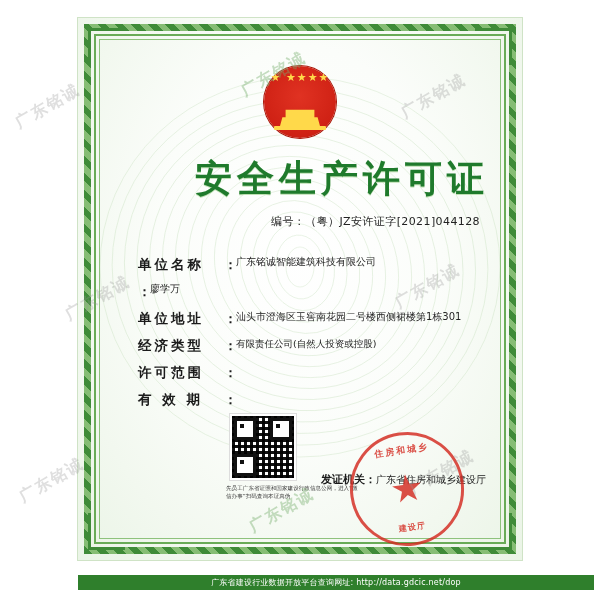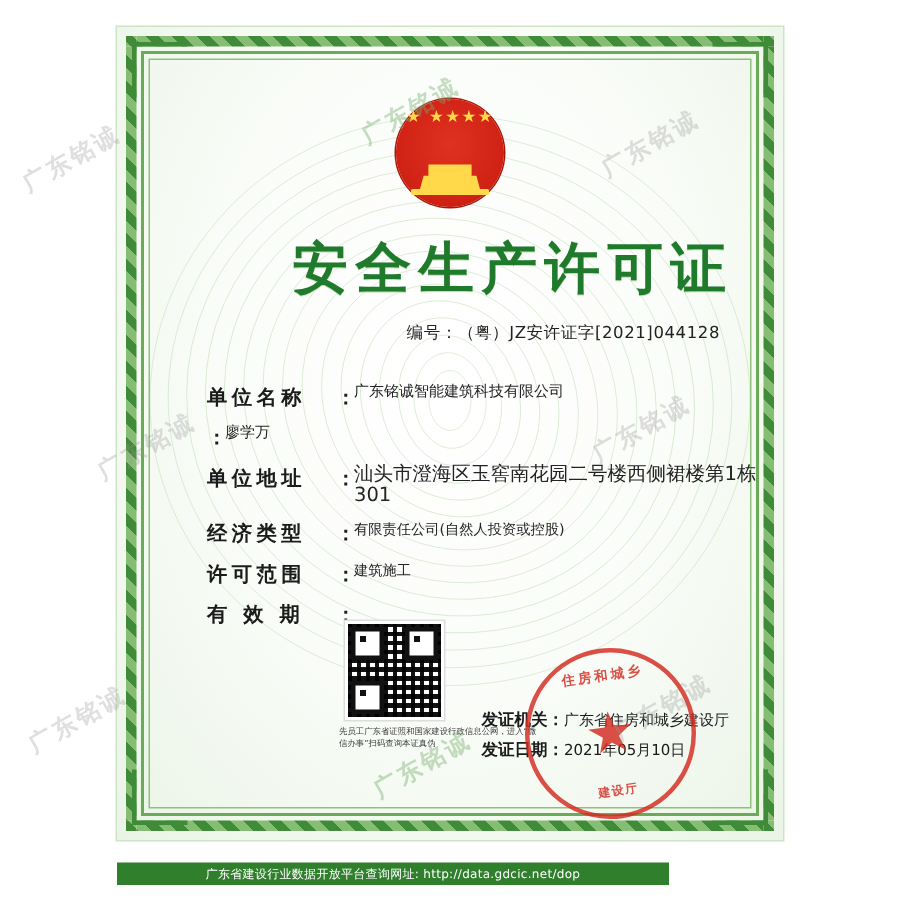--- a/index.html
+++ b/index.html
@@ -175,21 +175,21 @@
     color: #1b1b1b;
   }
   .field-value {
     flex: 1 1 auto;
     font-size: 9.5px;
     color: #232323;
     line-height: 14px;
     padding-left: 2px;
   }
   .field-value.v-big { font-size: 10px; font-family: Liberation Mono, monospace; }
-  .field-value.v-sm  { font-size: 13px; }
+  .field-value.v-sm  { font-size: 10px; }
 
   
   .qr {
     position: absolute;
     left: 152px;
     top: 396px;
     width: 62px;
     height: 62px;
     background:
       repeating-linear-gradient(0deg, #111 0 3px, #fff 3px 6px),
@@ -284,21 +284,21 @@
     pointer-events: none;
     user-select: none;
   }
   .wm.green { color: rgba(120, 175, 110, .42); }
 
   
   .footer-bar {
     position: absolute;
     left: 78px;
     bottom: 10px;
-    width: 368px;
+    width: 516px;
     height: 15px;
     background: #2f7f2c;
     color: #fff;
     font-size: 8px;
     line-height: 15px;
     text-align: center;
     letter-spacing: .2px;
   }
 </style>
 </head>
@@ -371,21 +371,20 @@
 
       <div class="field">
         <div class="field-label">经济类型</div>
         <div class="field-colon">：</div>
         <div class="field-value">有限责任公司(自然人投资或控股)</div>
       </div>
 
       <div class="field">
         <div class="field-label">许可范围</div>
         <div class="field-colon">：</div>
-        <div class="field-value">建筑施工</div>
       </div>
 
       <div class="field">
         <div class="field-label">有 效 期</div>
         <div class="field-colon">：</div>
       </div>
 
     </div>
 
     <div class="qr">
@@ -398,23 +397,20 @@
       <span class="qr-eye e3">
           <i></i>
         </span>
     </div>
     <div class="qr-note">先员工广东省证照和国家建设行政信息公网，进入“微信办事”扫码查询本证真伪</div>
 
     <div class="issue">
       <div>
         <span>发证机关：</span><span class="v">广东省住房和城乡建设厅</span>
       </div>
-      <div>
-        <span>发证日期：</span><span class="v">2021年05月10日</span>
-      </div>
     </div>
 
     <div class="seal">
       <div class="seal-top-text">住房和城乡</div>
       <div class="seal-bottom-text">建设厅</div>
     </div>
 
   </div>
 
   <div class="wm" style="left:12px;  top:96px;">广东铭诚</div>

